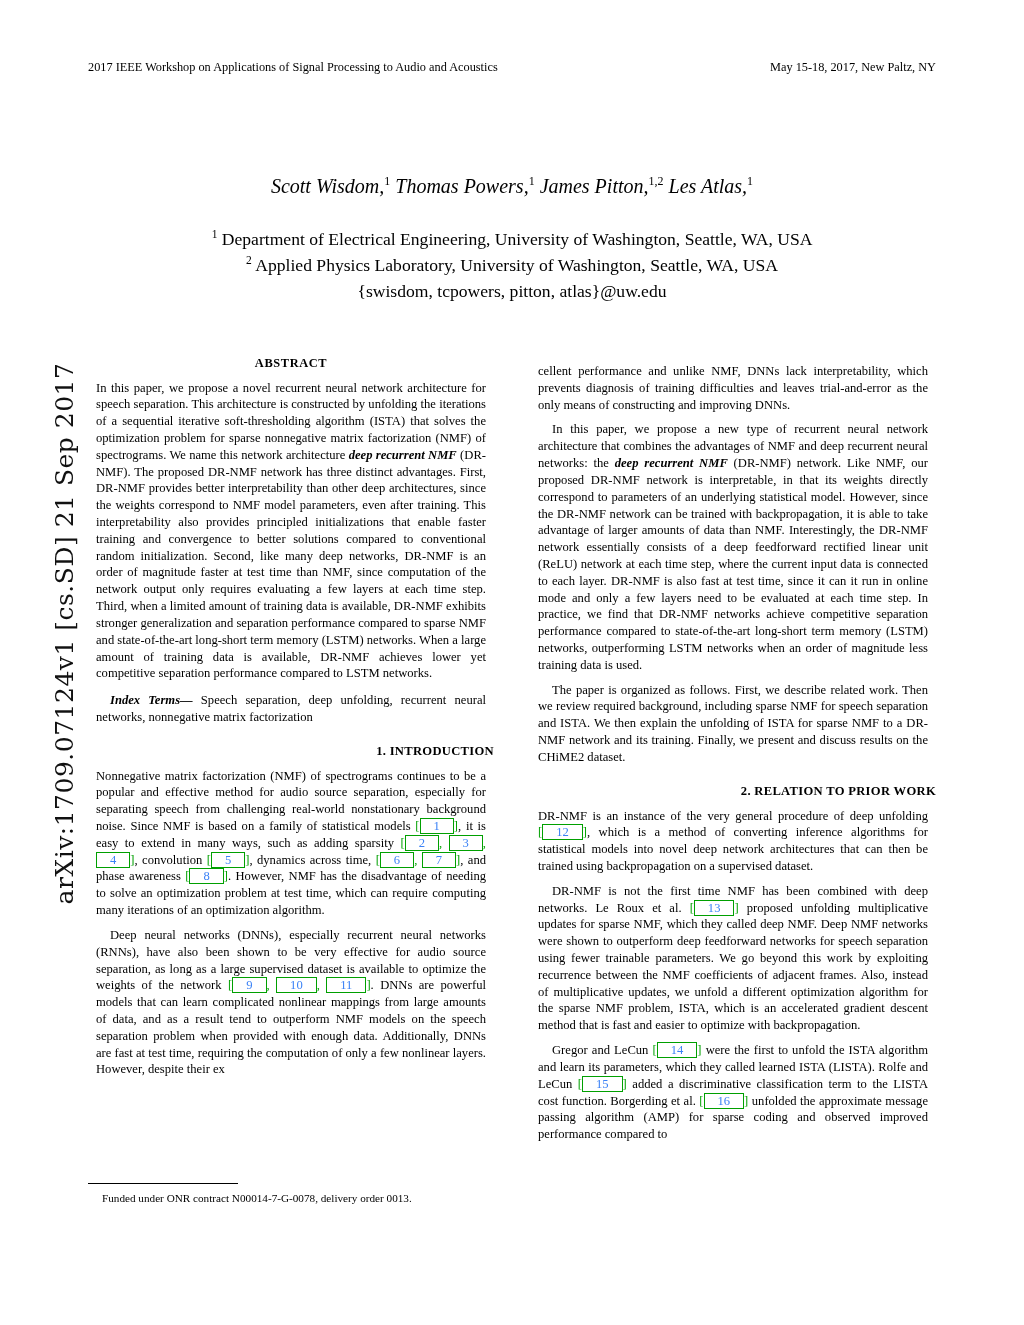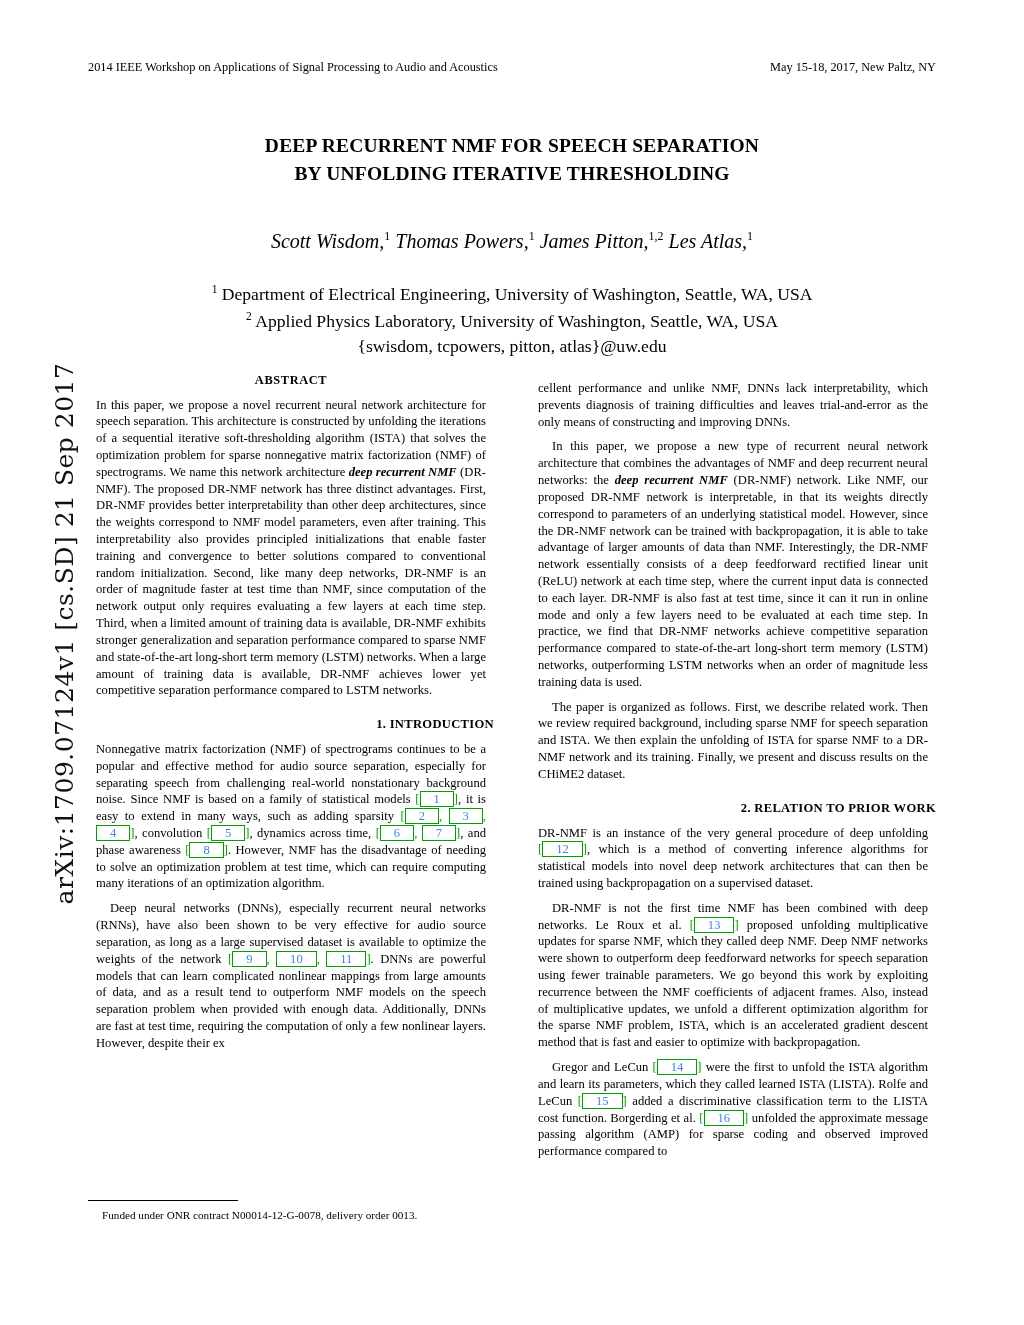--- a/index.html
+++ b/index.html
@@ -70,21 +70,21 @@
     margin-top: 26px;
     font-size: 17.6px;
     line-height: 1.45;
   }
   .affil sup { font-size: 11.5px; }
   .email { font-size: 17.6px; text-align: center; }
 
   .cols {
     position: absolute;
     left: 88px;
-    top: 372px;
+    top: 355px;
     width: 848px;
     height: 860px;
   }
   .col {
     position: absolute;
     top: 0;
     width: 406px;
     font-size: 12.6px;
     line-height: 1.335;
     text-align: justify;
@@ -141,50 +141,47 @@
   i { font-style: italic; font-weight: bold; }
 </style>
 </head>
 <body>
 
 <div class="page">
 
   <div class="arxiv-stamp">arXiv:1709.07124v1  [cs.SD]  21 Sep 2017</div>
 
   <div class="runninghead">
-    <span>2014 IEEE Workshop on Applications of Signal Processing to Audio and Acoustics</span>
+    <span>2017 IEEE Workshop on Applications of Signal Processing to Audio and Acoustics</span>
     <span>May 15-18, 2017, New Paltz, NY</span>
   </div>
 
   <div class="title-block">
-    <div class="paper-title">
-      <div>DEEP RECURRENT NMF FOR SPEECH SEPARATION</div>
-      <div>BY UNFOLDING ITERATIVE THRESHOLDING</div>
-    </div>
     <div class="authors">Scott Wisdom,<sup>1</sup> Thomas Powers,<sup>1</sup> James Pitton,<sup>1,2</sup> Les Atlas,<sup>1</sup></div>
     <div class="affil">
       <div><sup>1</sup> Department of Electrical Engineering, University of Washington, Seattle, WA, USA</div>
       <div><sup>2</sup> Applied Physics Laboratory, University of Washington, Seattle, WA, USA</div>
       <div class="email">{swisdom, tcpowers, pitton, atlas}@uw.edu</div>
     </div>
   </div>
 
   <div class="cols">
 
     <div class="col left">
       <div class="abstract-head">ABSTRACT</div>
       <p class="noind">In this paper, we propose a novel recurrent neural network architecture for speech separation. This architecture is constructed by unfolding the iterations of a sequential iterative soft-thresholding algorithm (ISTA) that solves the optimization problem for sparse nonnegative matrix factorization (NMF) of spectrograms. We name this network architecture <i>deep recurrent NMF</i> (DR-NMF). The proposed DR-NMF network has three distinct advantages. First, DR-NMF provides better interpretability than other deep architectures, since the weights correspond to NMF model parameters, even after training. This interpretability also provides principled initializations that enable faster training and convergence to better solutions compared to conventional random initialization. Second, like many deep networks, DR-NMF is an order of magnitude faster at test time than NMF, since computation of the network output only requires evaluating a few layers at each time step. Third, when a limited amount of training data is available, DR-NMF exhibits stronger generalization and separation performance compared to sparse NMF and state-of-the-art long-short term memory (LSTM) networks. When a large amount of training data is available, DR-NMF achieves lower yet competitive separation performance compared to LSTM networks.</p>
 
+      <p class="indexterms"><b><i>Index Terms—</i></b><span> Speech separation, deep unfolding, recurrent neural networks, nonnegative matrix factorization</span></p>
 
       <div class="sec-head">1.  INTRODUCTION</div>
       <p class="noind">Nonnegative matrix factorization (NMF) of spectrograms continues to be a popular and effective method for audio source separation, especially for separating speech from challenging real-world nonstationary background noise. Since NMF is based on a family of statistical models <span class="ref">[</span><span class="ref-box">1</span><span class="ref">]</span>, it is easy to extend in many ways, such as adding sparsity <span class="ref">[</span><span class="ref-box">2</span><span class="ref">, </span><span class="ref-box">3</span><span class="ref">, </span><span class="ref-box">4</span><span class="ref">]</span>, convolution <span class="ref">[</span><span class="ref-box">5</span><span class="ref">]</span>, dynamics across time, <span class="ref">[</span><span class="ref-box">6</span><span class="ref">, </span><span class="ref-box">7</span><span class="ref">]</span>, and phase awareness <span class="ref">[</span><span class="ref-box">8</span><span class="ref">]</span>. However, NMF has the disadvantage of needing to solve an optimization problem at test time, which can require computing many iterations of an optimization algorithm.</p>
       <p>Deep neural networks (DNNs), especially recurrent neural networks (RNNs), have also been shown to be very effective for audio source separation, as long as a large supervised dataset is available to optimize the weights of the network <span class="ref">[</span><span class="ref-box">9</span><span class="ref">, </span><span class="ref-box">10</span><span class="ref">, </span><span class="ref-box">11</span><span class="ref">]</span>. DNNs are powerful models that can learn complicated nonlinear mappings from large amounts of data, and as a result tend to outperform NMF models on the speech separation problem when provided with enough data. Additionally, DNNs are fast at test time, requiring the computation of only a few nonlinear layers. However, despite their ex</p>
 
       <div class="footnote-rule"></div>
-      <div class="footnote">Funded under ONR contract N00014-12-G-0078, delivery order 0013.</div>
+      <div class="footnote">Funded under ONR contract N00014-7-G-0078, delivery order 0013.</div>
     </div>
 
     <div class="col right">
       <p class="noind">cellent performance and unlike NMF, DNNs lack interpretability, which prevents diagnosis of training difficulties and leaves trial-and-error as the only means of constructing and improving DNNs.</p>
       <p>In this paper, we propose a new type of recurrent neural network architecture that combines the advantages of NMF and deep recurrent neural networks: the <i>deep recurrent NMF</i> (DR-NMF) network. Like NMF, our proposed DR-NMF network is interpretable, in that its weights directly correspond to parameters of an underlying statistical model. However, since the DR-NMF network can be trained with backpropagation, it is able to take advantage of larger amounts of data than NMF. Interestingly, the DR-NMF network essentially consists of a deep feedforward rectified linear unit (ReLU) network at each time step, where the current input data is connected to each layer. DR-NMF is also fast at test time, since it can it run in online mode and only a few layers need to be evaluated at each time step. In practice, we find that DR-NMF networks achieve competitive separation performance compared to state-of-the-art long-short term memory (LSTM) networks, outperforming LSTM networks when an order of magnitude less training data is used.</p>
       <p>The paper is organized as follows. First, we describe related work. Then we review required background, including sparse NMF for speech separation and ISTA. We then explain the unfolding of ISTA for sparse NMF to a DR-NMF network and its training. Finally, we present and discuss results on the CHiME2 dataset.</p>
 
       <div class="sec-head">2.  RELATION TO PRIOR WORK</div>
       <p class="noind">DR-NMF is an instance of the very general procedure of deep unfolding <span class="ref">[</span><span class="ref-box">12</span><span class="ref">]</span>, which is a method of converting inference algorithms for statistical models into novel deep network architectures that can then be trained using backpropagation on a supervised dataset.</p>
       <p>DR-NMF is not the first time NMF has been combined with deep networks. Le Roux et al. <span class="ref">[</span><span class="ref-box">13</span><span class="ref">]</span> proposed unfolding multiplicative updates for sparse NMF, which they called deep NMF. Deep NMF networks were shown to outperform deep feedforward networks for speech separation using fewer trainable parameters. We go beyond this work by exploiting recurrence between the NMF coefficients of adjacent frames. Also, instead of multiplicative updates, we unfold a different optimization algorithm for the sparse NMF problem, ISTA, which is an accelerated gradient descent method that is fast and easier to optimize with backpropagation.</p>

